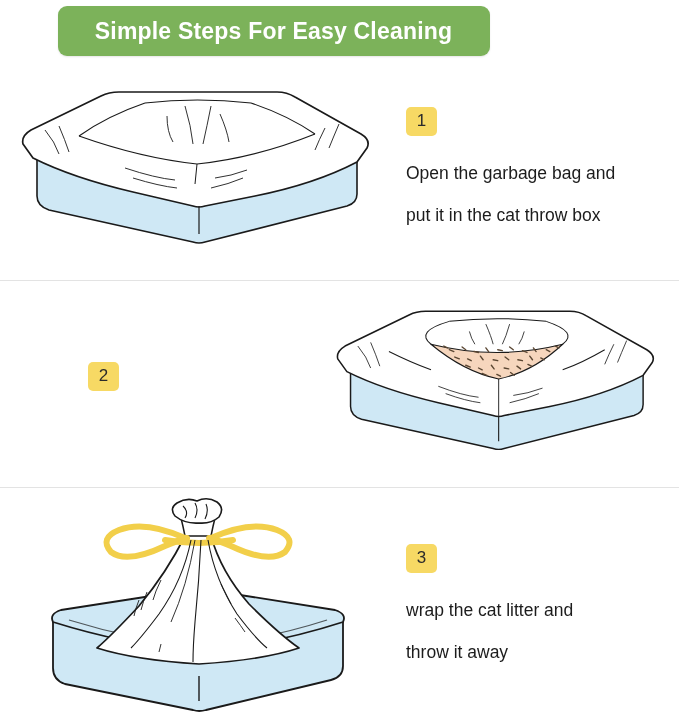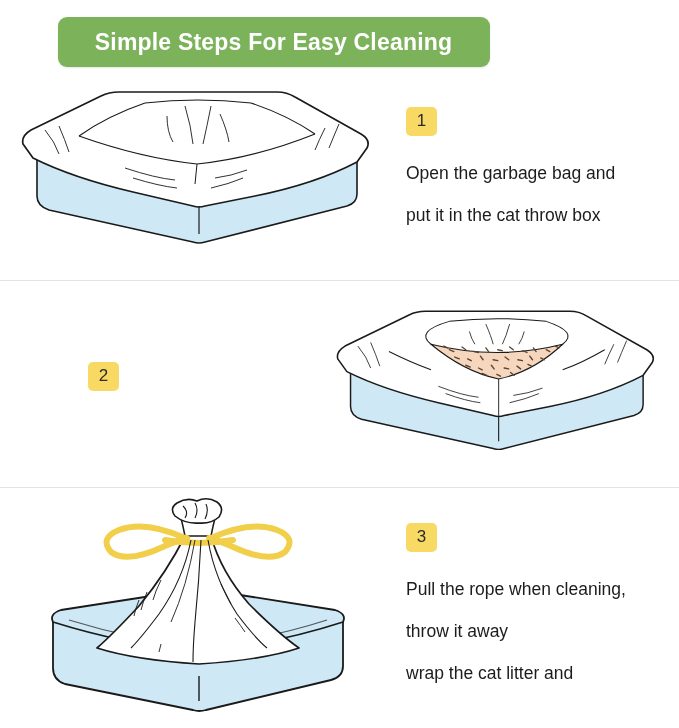--- a/index.html
+++ b/index.html
@@ -17,21 +17,20 @@
 
   
   .banner-wrap {
     position: absolute;
     left: 0; top: 0;
     width: 547px;
     height: 62px;
     display: flex;
     align-items: center;
     justify-content: center;
-    margin-top: 11px;
   }
   .banner {
     width: 432px;
     height: 50px;
     background: #7cb25a;
     border-radius: 9px;
     display: flex;
     align-items: center;
     justify-content: center;
     box-shadow: 0 1px 2px rgba(0,0,0,0.10);
@@ -288,17 +287,16 @@
       <path d="M104 104 Q100 114 99 120" fill="none" stroke="#1a1a1a" stroke-width="0.9"></path>
       <path d="M126 84 Q120 96 118 104" fill="none" stroke="#1a1a1a" stroke-width="0.9"></path>
       <path d="M186 88 Q192 100 196 108" fill="none" stroke="#1a1a1a" stroke-width="0.9"></path>
       <path d="M200 122 Q206 130 210 136" fill="none" stroke="#1a1a1a" stroke-width="0.9"></path>
       <path d="M126 148 L124 156" fill="none" stroke="#1a1a1a" stroke-width="0.9"></path>
     </svg>
   </div>
 
   <div class="text-cell">
     <span class="badge">3</span>
-    <span class="line">Pull the rope when cleaning,</span>
+    <span class="line">wrap the cat litter and</span>
     <span class="line">throw it away</span>
-    <span class="line">wrap the cat litter and</span>
   </div>
 </div>
 
 </body></html>

